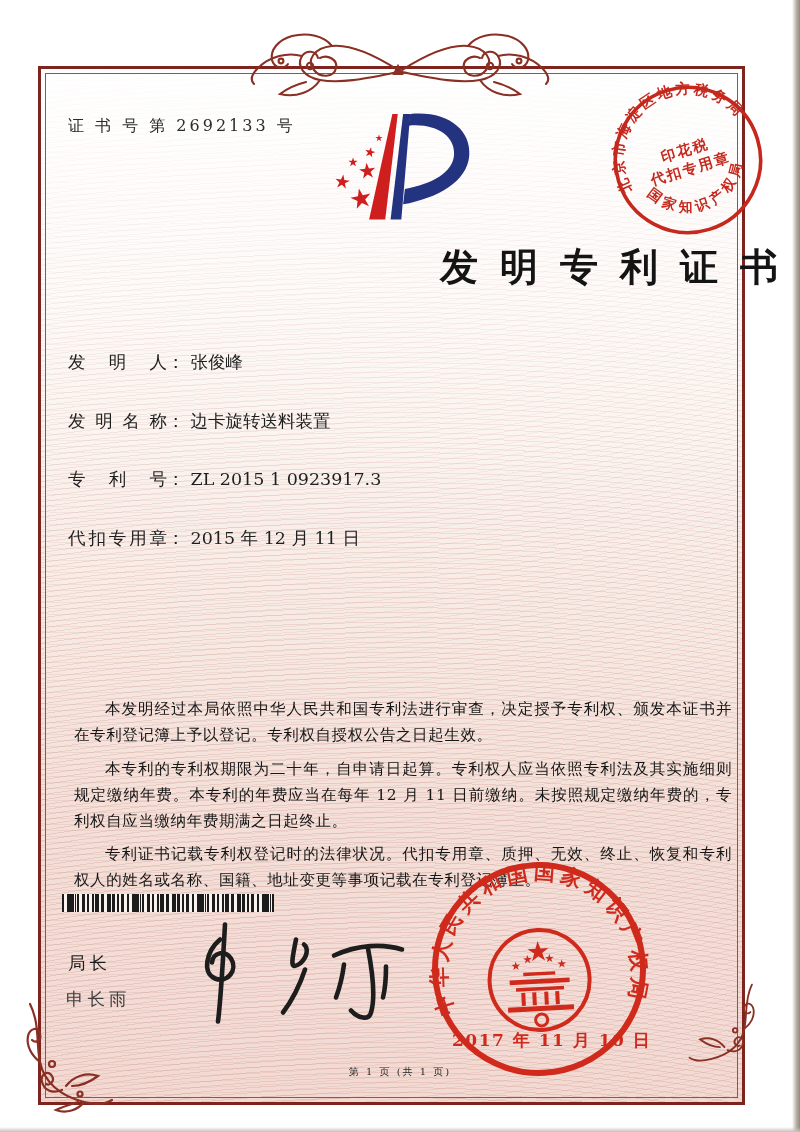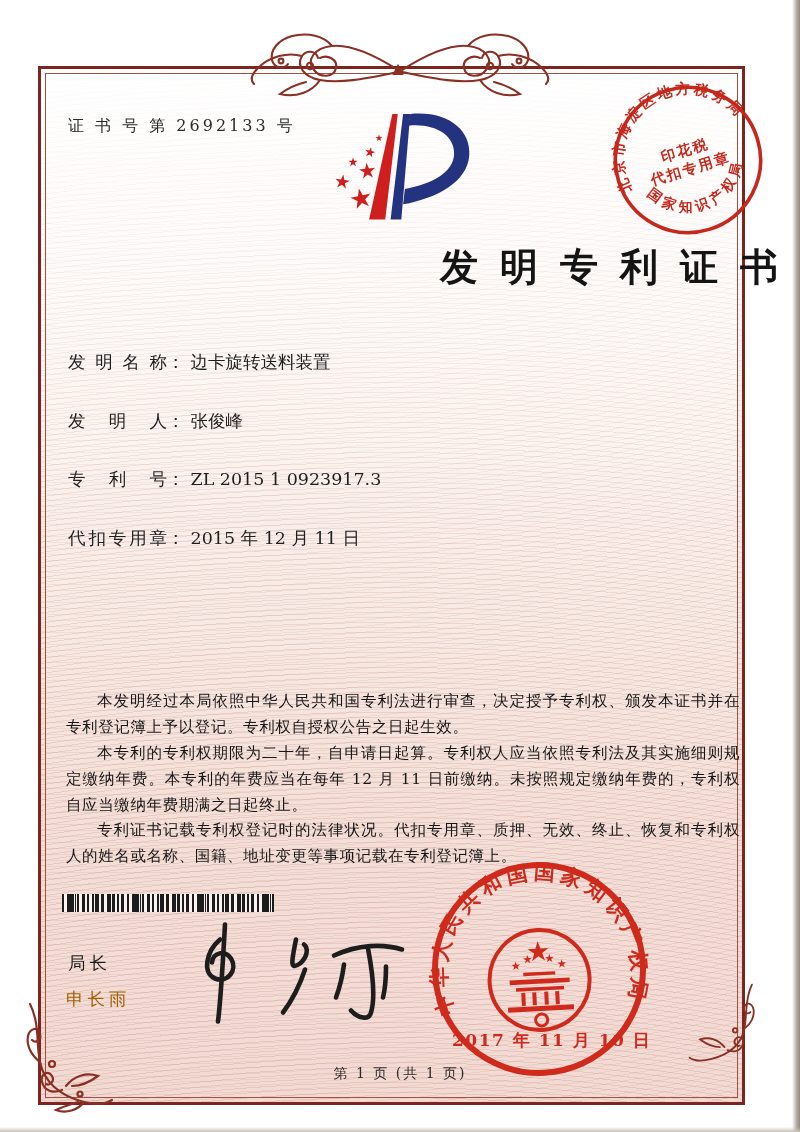--- a/index.html
+++ b/index.html
@@ -28,34 +28,34 @@
   
   .cert-no{position:absolute;left:68px;top:116px;font-size:16px;letter-spacing:3px;color:#2b2b2b;}
   .doc-title{position:absolute;left:0;right:0;top:242px;text-align:right;
     font-size:38px;font-weight:bold;color:#141414;letter-spacing:22px;text-indent:22px;}
   .fields{position:absolute;left:68px;top:350px;right:70px;}
   .frow{height:58.6px;font-size:17.5px;color:#1f1f1f;white-space:nowrap;}
   .flabel{display:inline-block;width:99px;text-align:justify;text-align-last:justify;vertical-align:top;}
   .fcolon{display:inline-block;margin-right:6px;}
   .body-text{position:absolute;left:66px;top:689px;right:60px;font-size:15.5px;
     line-height:1.67;text-align:justify;color:#161616;}
-  .body-text p{margin:0;text-indent:2em;letter-spacing:0.6px;}
+  .body-text p{margin:8px;text-indent:2em;letter-spacing:0.6px;}
   .barcode{position:absolute;left:62px;top:894px;width:212px;height:18px;
     background-color:#fbf3ef;
     background-image:
       repeating-linear-gradient(90deg,#1c1c1c 0 2px,rgba(0,0,0,0) 2px 5px),
       repeating-linear-gradient(90deg,#1c1c1c 0 1px,rgba(0,0,0,0) 1px 7px,#1c1c1c 7px 10px,rgba(0,0,0,0) 10px 13px);}
   .director-title{position:absolute;left:68px;top:951px;font-size:17.5px;letter-spacing:4px;color:#1c1c1c;}
-  .director-name{position:absolute;left:66px;top:987px;font-size:17.5px;letter-spacing:4px;color:#a16207;}
+  .director-name{position:absolute;left:66px;top:987px;font-size:17.5px;letter-spacing:4px;color:#404040;}
   .signature{position:absolute;left:168px;top:918px;width:240px;height:108px;}
   .seal{position:absolute;left:428px;top:858px;width:222px;height:222px;transform:rotate(-3deg);}
   .seal-date{position:absolute;left:452px;top:1029px;font-size:17px;font-weight:600;
     letter-spacing:1.5px;color:#cf2a1c;}
   .page-footer{position:absolute;left:0;right:0;top:1065px;text-align:center;
-    font-size:14px;letter-spacing:2px;color:#2a2a2a;}
+    font-size:10px;letter-spacing:2px;color:#2a2a2a;}
   .tax-stamp{position:absolute;left:608px;top:80px;width:160px;height:160px;transform:rotate(-17deg);}
   .seal-ring{font-size:21px;font-weight:bold;letter-spacing:5px;fill:#cf2a1c;
     font-family:"DejaVu Serif","Liberation Serif",serif;}
   .stamp-arc-top{font-size:13.5px;font-weight:bold;letter-spacing:3px;fill:#c5281c;}
   .stamp-arc-bottom{font-size:13px;font-weight:bold;letter-spacing:4px;fill:#c5281c;}
   .stamp-center{font-size:13.5px;font-weight:bold;fill:#c5281c;letter-spacing:2px;}
 </style>
 </head>
 <body>
 
@@ -117,24 +117,24 @@
   </g>
   <polygon points="72,6 78,6 64,124 46,124" fill="#ce1e1e"></polygon>
   <polygon points="84,6 92,6 82,124 70,124" fill="#24337f"></polygon>
   <path d="M92,6 C134,2 160,24 158,52 C156,82 122,100 84,107 L86,90 C116,84 140,72 141,51 C142,30 120,16 90,19 Z" fill="#24337f"></path>
 </svg>
 
 <div class="doc-title">发明专利证书</div>
 
 <div class="fields">
   <div class="frow">
+    <span class="flabel">发明人</span><span class="fcolon">：</span><span class="fvalue">张俊峰</span>
+  </div>
+  <div class="frow">
     <span class="flabel">发明名称</span><span class="fcolon">：</span><span class="fvalue">边卡旋转送料装置</span>
-  </div>
-  <div class="frow">
-    <span class="flabel">发明人</span><span class="fcolon">：</span><span class="fvalue">张俊峰</span>
   </div>
   <div class="frow">
     <span class="flabel">专利号</span><span class="fcolon">：</span><span class="fvalue">ZL 2015 1 0923917.3</span>
   </div>
   <div class="frow">
     <span class="flabel">代扣专用章</span><span class="fcolon">：</span><span class="fvalue">2015 年 12 月 11 日</span>
   </div>
 </div>
 
 <div class="body-text">

